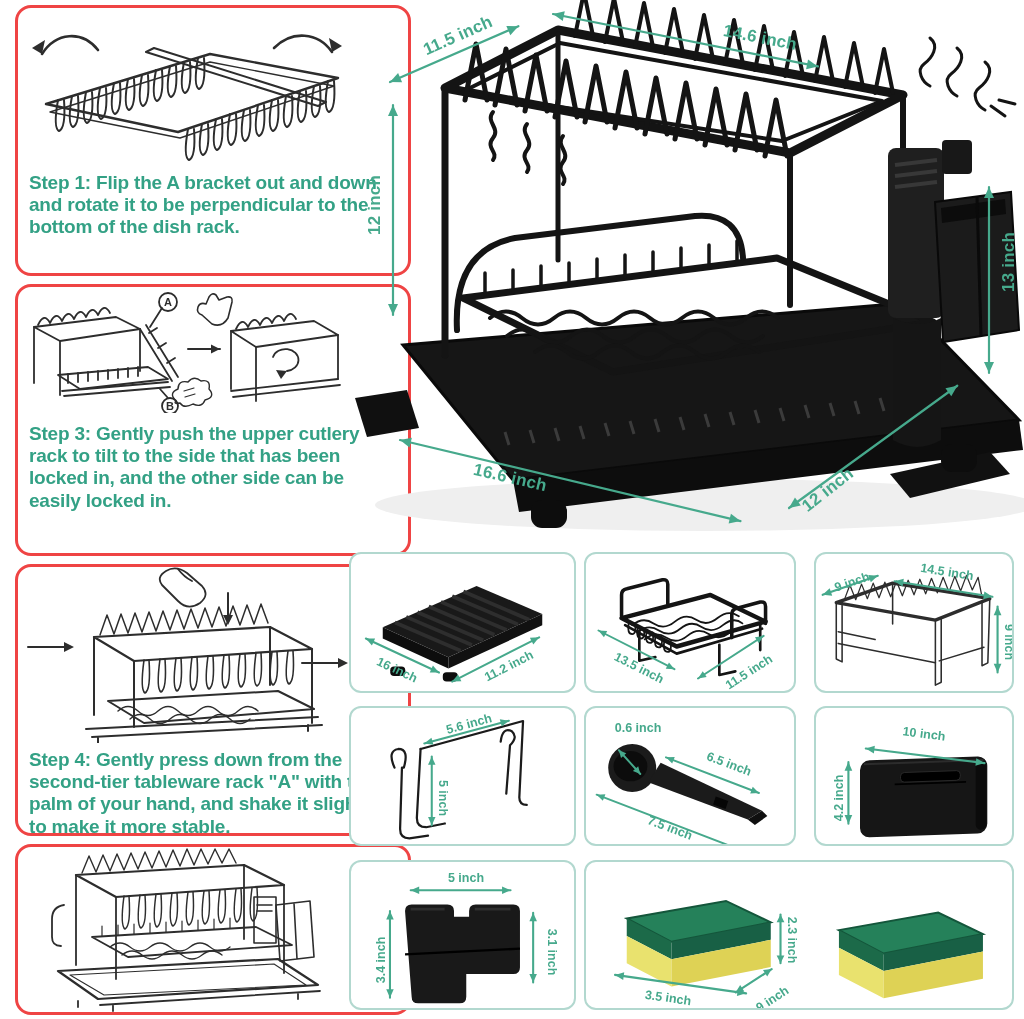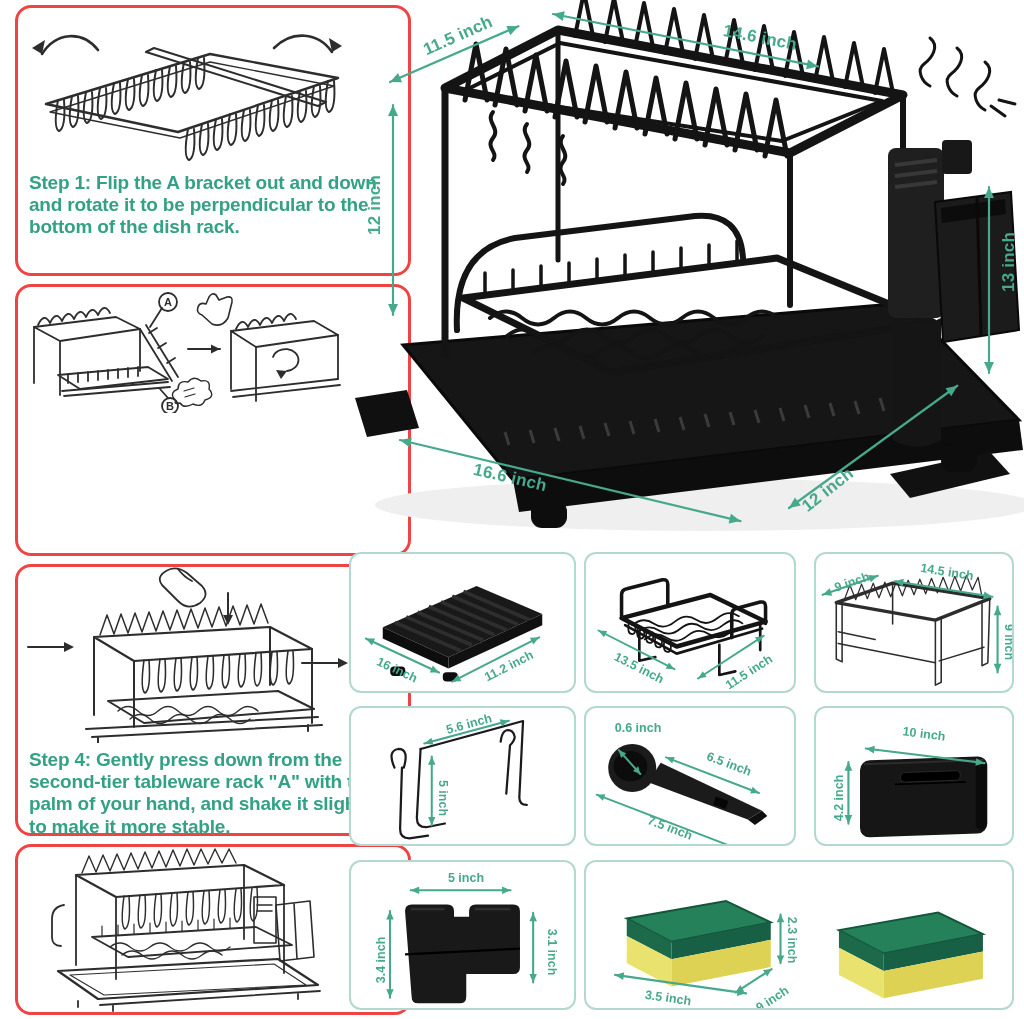--- a/index.html
+++ b/index.html
@@ -92,20 +92,21 @@
         <path d="M218,42 q6,-13 12,-2 q6,-13 12,-2 q6,-13 12,-2 q6,-13 12,-2 q6,-13 12,-2"></path>
         <path d="M213,44 V102 M238,60 V114 M320,48 V92"></path>
         <path d="M213,104 L320,92 M215,110 L322,98"></path>
         <path d="M255,70 a13,11 0 1 1 14,14"></path>
       </g>
       <path class="lafill" d="M202,62 l-9,-4.5 v9 z"></path>
       <path class="lafill" d="M269,84 l-11,-1 l5,9 z"></path>
       <text class="callout-letter" x="150" y="19" text-anchor="middle">A</text>
       <text class="callout-letter" x="152" y="123" text-anchor="middle">B</text>
     </svg>
+    <p class="step" style="margin-top:6px;">Step 3: Gently push the upper cutlery rack to tilt to the side that has been locked in, and the other side can be easily locked in.</p>
   </div>
 
   <div class="panel" style="top:564px;height:272px;">
     <svg viewBox="0 0 337 176" width="337" height="176">
       <defs>
           <path id="pg3" d="M0,0 q-4,30 1,33 q6,-3 4,-33"></path>
         </defs>
       <g class="la" stroke-width="1.8">
         <path d="M148,4 q-10,6 -4,14 l16,16 q10,10 22,2 q10,-8 2,-17 l-15,-13 q-11,-8 -21,-2 z"></path>
         <path d="M160,2 q6,8 14,12"></path>

